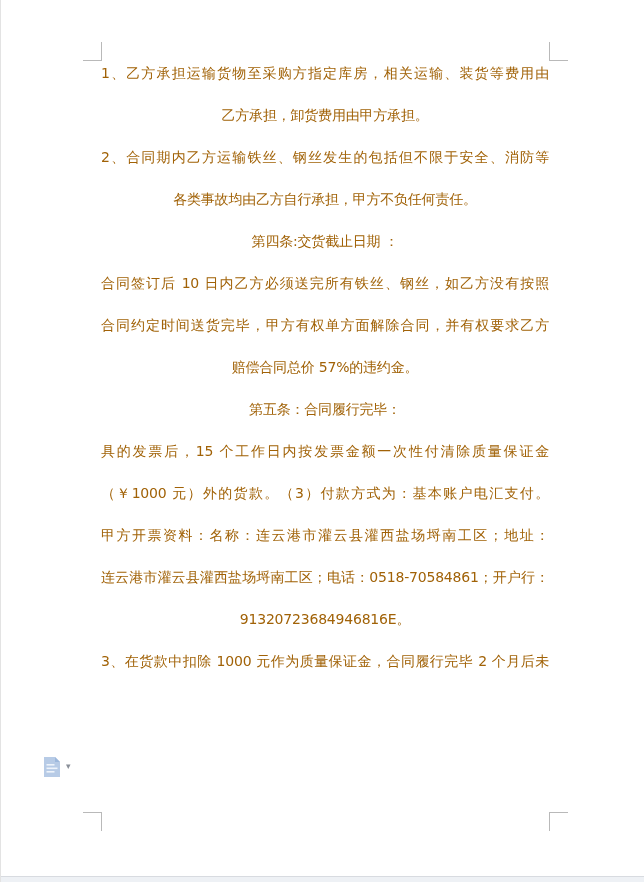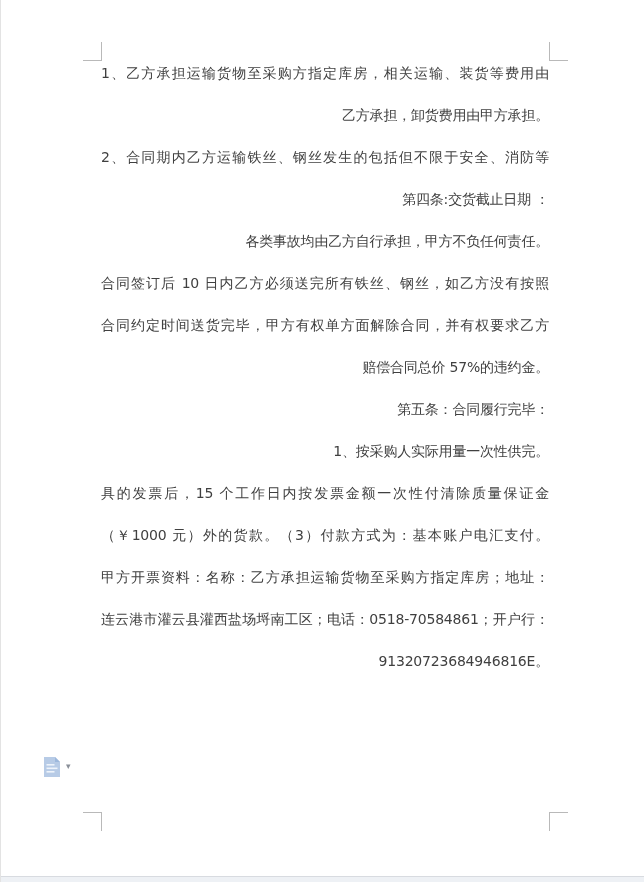--- a/index.html
+++ b/index.html
@@ -18,30 +18,30 @@
     background: #ffffff;
     border-left: 1px solid #e3e3e3;
     box-sizing: border-box;
   }
   
   .doc-text {
     position: absolute;
     left: 100px;
     top: 52px;
     width: 448px;
-    color: #404040;
+    color: #a16207;
     cursor: text;
   }
   .doc-line {
     height: 42px;
     line-height: 42px;
     font-size: 14px;
     letter-spacing: -0.2px;
     overflow: hidden;
-    text-align: right;
+    text-align: center;
     white-space: nowrap;
   }
   .doc-line.justify {
     white-space: normal;
     text-align: justify;
     text-align-last: justify;
     text-justify: inter-ideograph;
   }
   
   .crop {
@@ -87,32 +87,32 @@
 
   <div class="crop tl"></div>
   <div class="crop tr"></div>
   <div class="crop bl"></div>
   <div class="crop br"></div>
 
   <div class="doc-text">
       <div class="doc-line justify">1、乙方承担运输货物至采购方指定库房，相关运输、装货等费用由</div>
       <div class="doc-line">乙方承担，卸货费用由甲方承担。</div>
       <div class="doc-line justify">2、合同期内乙方运输铁丝、钢丝发生的包括但不限于安全、消防等</div>
+      <div class="doc-line">各类事故均由乙方自行承担，甲方不负任何责任。</div>
       <div class="doc-line">第四条:交货截止日期 ：</div>
-      <div class="doc-line">各类事故均由乙方自行承担，甲方不负任何责任。</div>
       <div class="doc-line justify">合同签订后 10 日内乙方必须送完所有铁丝、钢丝，如乙方没有按照</div>
       <div class="doc-line justify">合同约定时间送货完毕，甲方有权单方面解除合同，并有权要求乙方</div>
       <div class="doc-line">赔偿合同总价 57%的违约金。</div>
       <div class="doc-line">第五条：合同履行完毕：</div>
-      <div class="doc-line">1、按采购人实际用量一次性供完。</div>
       <div class="doc-line justify">具的发票后，15 个工作日内按发票金额一次性付清除质量保证金</div>
       <div class="doc-line justify">（￥1000 元）外的货款。（3）付款方式为：基本账户电汇支付。</div>
-      <div class="doc-line justify">甲方开票资料：名称：乙方承担运输货物至采购方指定库房；地址：</div>
+      <div class="doc-line justify">甲方开票资料：名称：连云港市灌云县灌西盐场埒南工区；地址：</div>
       <div class="doc-line justify">连云港市灌云县灌西盐场埒南工区；电话：0518-70584861；开户行：</div>
       <div class="doc-line">91320723684946816E。</div>
+      <div class="doc-line justify">3、在货款中扣除 1000 元作为质量保证金，合同履行完毕 2 个月后未</div>
     </div>
 
   <div class="paste-btn">
     <span class="doc-icon">
       <svg width="18" height="22" viewBox="0 0 18 22" xmlns="http://www.w3.org/2000/svg">
         <path d="M1 1 h11 l5 5 v15 h-16 z" fill="#b7cbe6"></path>
         <path d="M12 1 l5 5 h-5 z" fill="#9db8dc"></path>
         <rect x="3.5" y="8" width="8" height="1.6" fill="#eef4fb"></rect>
         <rect x="3.5" y="11.5" width="11" height="1.6" fill="#eef4fb"></rect>
         <rect x="3.5" y="15" width="8" height="1.6" fill="#eef4fb"></rect>

